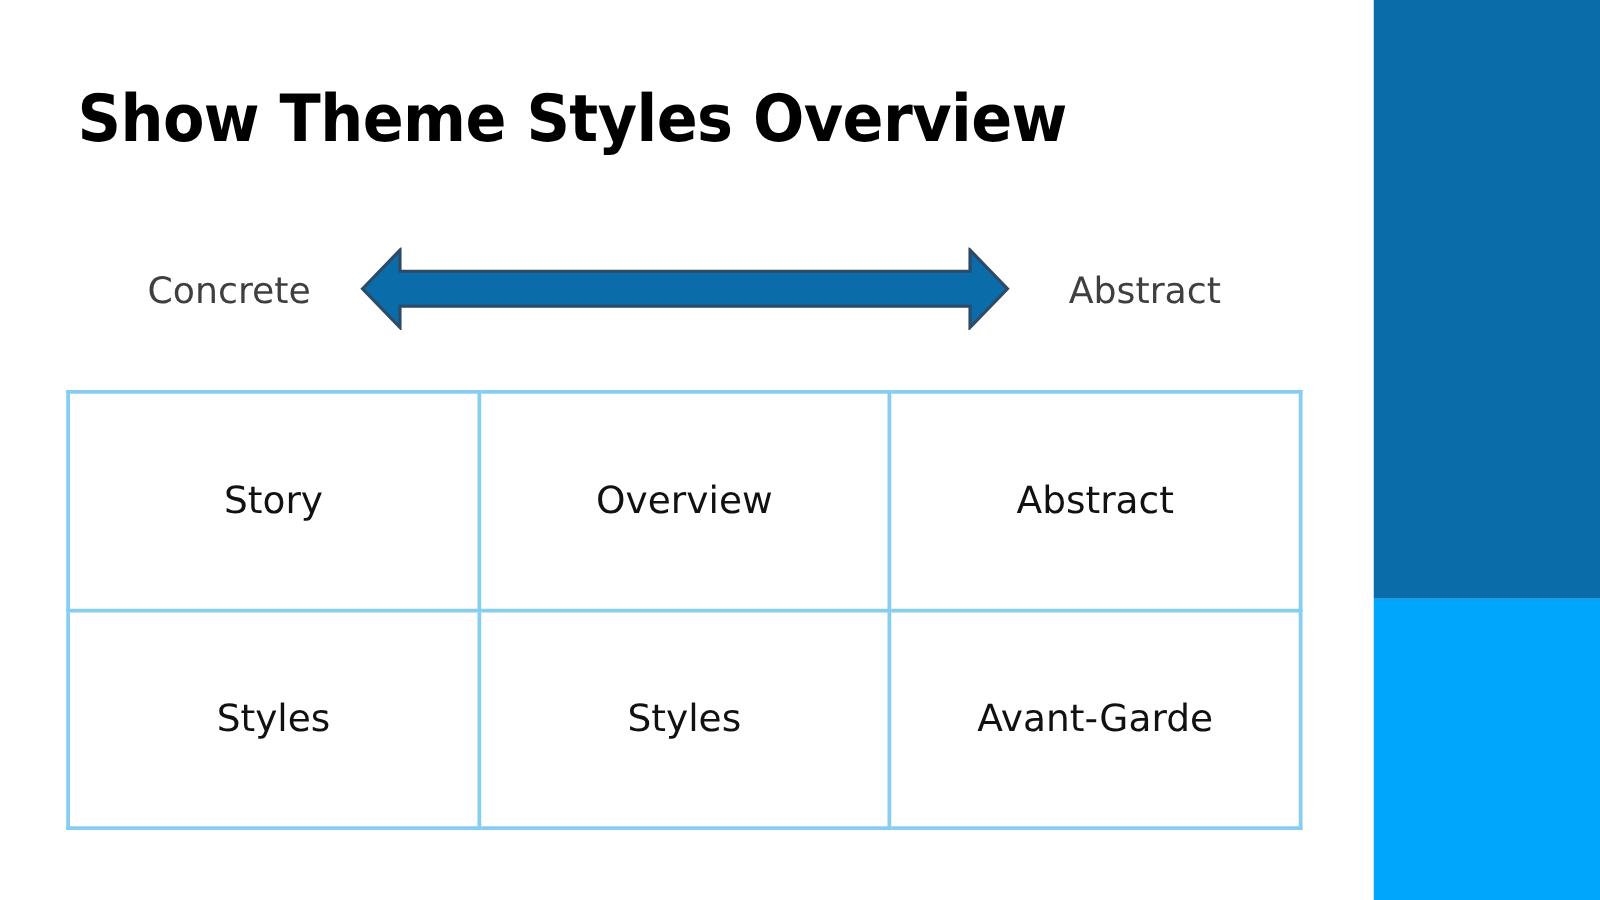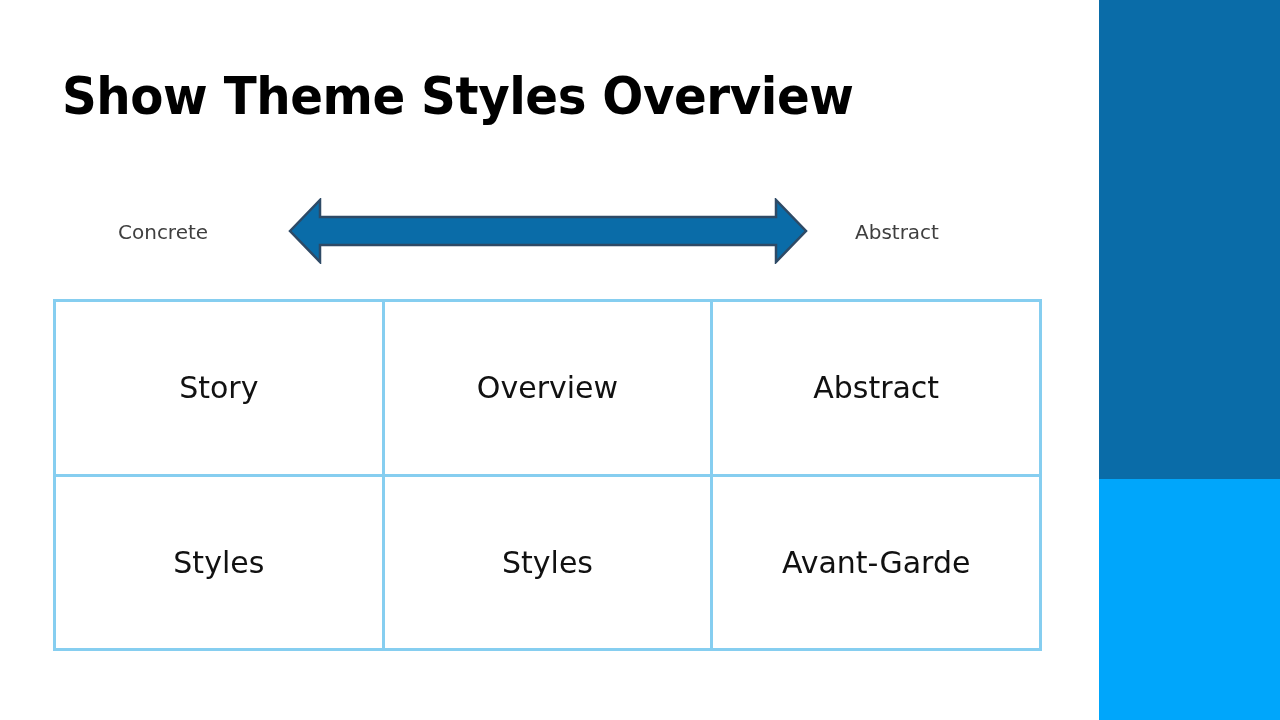--- a/index.html
+++ b/index.html
@@ -70,21 +70,21 @@
     top: 196px;
     width: 1099px;
     height: 72px;
   }
   .axis-label {
     position: absolute;
     top: 0;
     height: 72px;
     line-height: 72px;
     font-family: "DejaVu Sans", sans-serif;
-    font-size: 20px;
+    font-size: 29px;
     color: #3f3f3f;
     white-space: nowrap;
   }
   #axis-label-left {
     left: 118px;
   }
   #axis-label-right {
     left: 855px;
     text-align: center;
   }
@@ -93,21 +93,21 @@
     left: 288px;
     top: 2px;
     width: 520px;
     height: 66px;
   }
 
   
   #theme-table {
     position: absolute;
     left: 53px;
-    top: 299px;
+    top: 312px;
     width: 989px;
     height: 343px;
     border-collapse: collapse;
     table-layout: fixed;
   }
   #theme-table td {
     border: 3px solid #86CEF0;
     text-align: center;
     vertical-align: middle;
     font-family: "DejaVu Sans", sans-serif;

